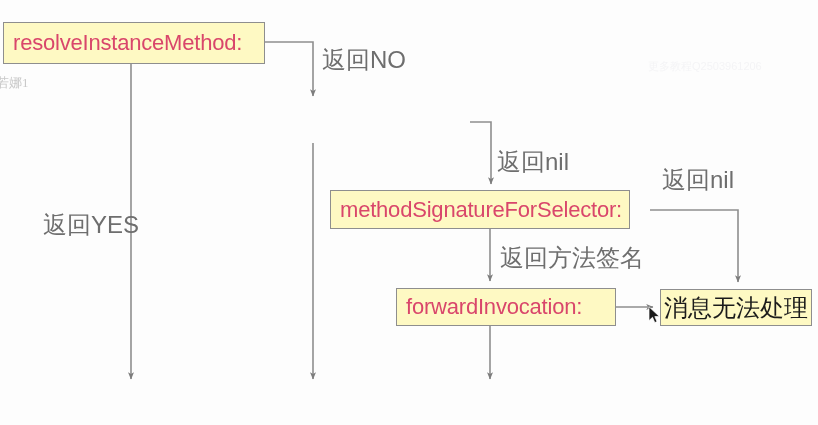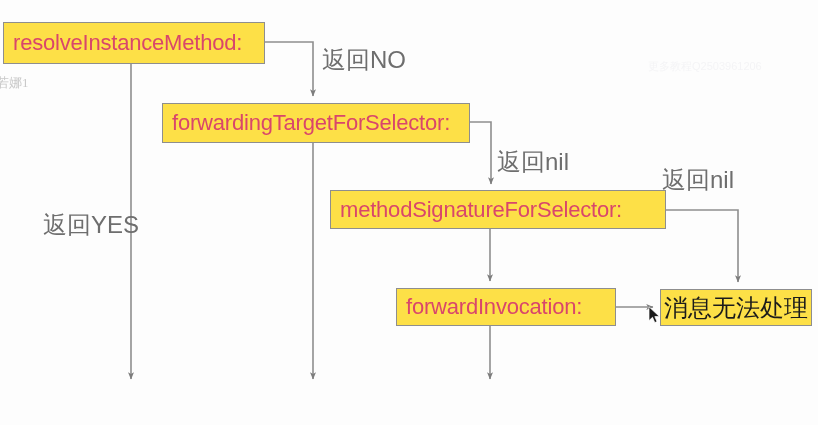--- a/index.html
+++ b/index.html
@@ -22,21 +22,21 @@
     left: 0;
     top: 0;
     width: 818px;
     height: 425px;
     pointer-events: none;
   }
   .node {
     position: absolute;
     box-sizing: border-box;
     border: 1.5px solid #8e8e8e;
-    background: #fde047;
+    background: #fef9c3;
     display: flex;
     align-items: center;
     white-space: nowrap;
     overflow: hidden;
   }
   .node-label {
     display: block;
     width: 100%;
   }
   .node.api .node-label {
@@ -51,21 +51,21 @@
     font-size: 24px;
     text-align: center;
   }
   .node.terminal.right .node-label {
     text-align: center;
   }
 
   
   #n-resolve            { left: 3px;   top: 22px;  width: 262px; height: 42px; }
   #n-forwarding-target  { left: 162px; top: 103px; width: 308px; height: 40px; }
-  #n-method-signature   { left: 330px; top: 190px; width: 336px; height: 39px; }
+  #n-method-signature   { left: 330px; top: 190px; width: 300px; height: 39px; }
   #n-forward-invocation { left: 380px; top: 288px; width: 220px; height: 38px; margin-left: 16px; }
   #n-unhandled          { left: 660px; top: 289px; width: 152px; height: 37px; }
   #n-handled            { left: 125px; top: 386px; width: 455px; height: 38px; }
 
   .edge-label {
     position: absolute;
     color: #6e6e6e;
     font-size: 24px;
     white-space: nowrap;
     line-height: 1;
@@ -131,23 +131,20 @@
       <path d="M600,307 H653" marker-end="url(#arrowhead)"></path>
 
       <path d="M490,326 V379" marker-end="url(#arrowhead)"></path>
     </g>
   </svg>
 
   <div class="node api" id="n-resolve">
     <span class="node-label">resolveInstanceMethod:</span>
   </div>
 
-  <div class="node api" id="n-forwarding-target">
-    <span class="node-label">forwardingTargetForSelector:</span>
-  </div>
 
   <div class="node api" id="n-method-signature">
     <span class="node-label">methodSignatureForSelector:</span>
   </div>
 
   <div class="node api" id="n-forward-invocation">
     <span class="node-label">forwardInvocation:</span>
   </div>
 
   <div class="node terminal right" id="n-unhandled">
@@ -157,20 +154,21 @@
 
   <div class="edge-label" id="lbl-no">返回NO</div>
 
   <div class="edge-label" id="lbl-yes">返回YES</div>
 
   <div class="edge-label" id="lbl-nil-1">返回nil</div>
 
 
   <div class="edge-label" id="lbl-nil-2">返回nil</div>
 
+  <div class="edge-label" id="lbl-signature">返回方法签名</div>
 
   <div class="watermark" id="wm-left">若娜1</div>
 
   <div class="watermark" id="wm-right">更多教程Q2503961206</div>
 
   <svg id="mouse-cursor" viewBox="0 0 13 18" width="13" height="18">
     <path d="M1,0.8 L1,14.6 L4.5,11.3 L6.8,16.6 L9.0,15.6 L6.8,10.6 L11.3,10.4 Z" fill="#1a1a1a" stroke="#ffffff" stroke-width="0.7"></path>
   </svg>
 
 </div>

